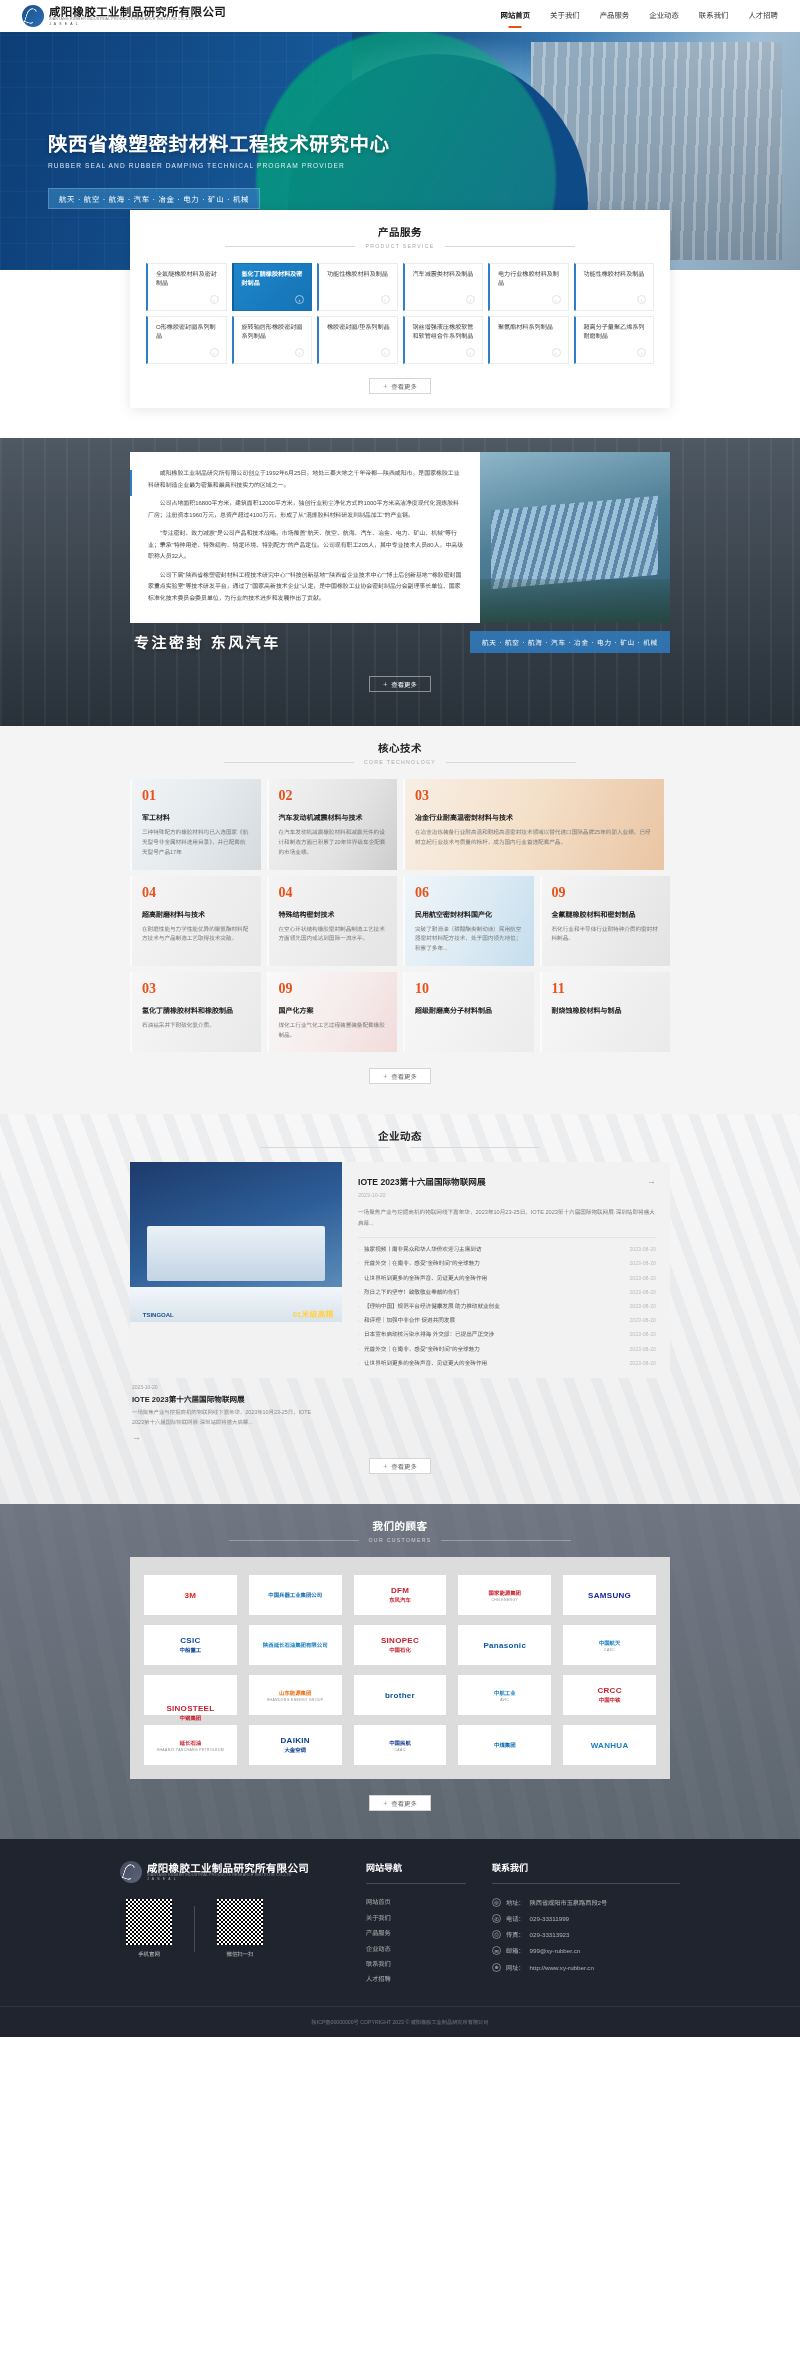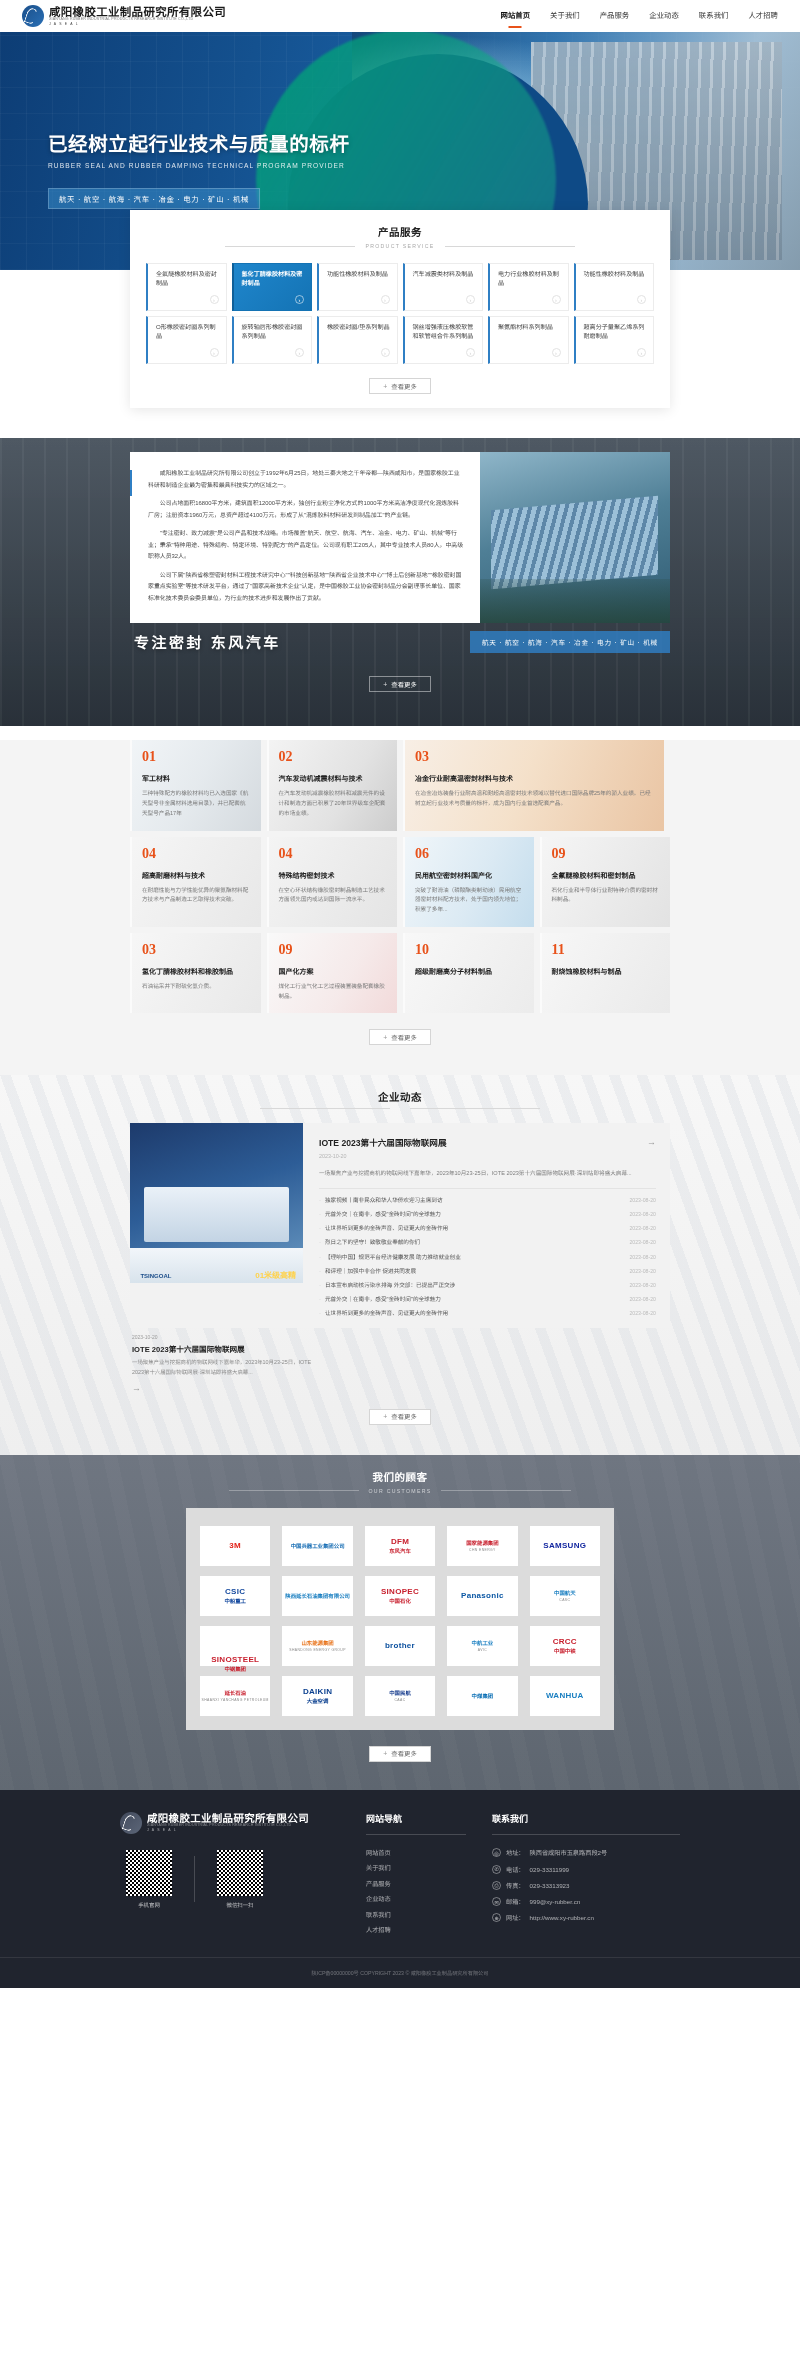--- a/index.html
+++ b/index.html
@@ -232,21 +232,21 @@
   .news-sec{
     background:linear-gradient(180deg,#f7f7f7,#efefef);
     padding-bottom:30px; position:relative; overflow:hidden;
   }
   .news-bg{
     position:absolute; inset:0; opacity:.55;
     background:repeating-linear-gradient(70deg,rgba(210,215,222,.55) 0 10px,transparent 10px 26px);
   }
   .news-body{ position:relative; width:540px; margin:14px auto 0; display:flex; background:#f2f2f2;}
   .news-img{
-    width:173px; height:160px; position:relative;
+    width:212px; height:160px; position:relative;
     background:linear-gradient(160deg,#1d3a6b,#2d5d97 45%,#6d9cc4);
     overflow:hidden;
   }
   .news-img .booth{
     position:absolute; left:8%; top:40%; width:84%; height:34%;
     background:linear-gradient(180deg,#eaf1f8,#c3d4e4);
     border-radius:2px;
   }
   .news-img .strip{
     position:absolute; left:0; bottom:0; width:100%; height:22%;
@@ -281,21 +281,21 @@
   
   .cust-sec{
     background:linear-gradient(180deg,#6f7681,#5e6670); padding-bottom:28px;
     position:relative; overflow:hidden;
   }
   .cust-bg{
     position:absolute; inset:0; opacity:.2;
     background:repeating-linear-gradient(78deg,rgba(255,255,255,.12) 0 14px,transparent 14px 34px);
   }
   .cust-panel{
-    position:relative; width:428px; margin:14px auto 0; background:#dcdcdc;
+    position:relative; width:540px; margin:14px auto 0; background:#dcdcdc;
     padding:18px 14px 14px;
   }
   .cust-grid{ display:grid; grid-template-columns:repeat(5,1fr); gap:10px 12px; }
   .cust-cell{
     height:40px; background:#fff; display:flex; align-items:center; justify-content:center;
     flex-direction:column; gap:1px; cursor:pointer;
   }
   .cust-cell .mark{ font-size:8px; font-weight:bold; letter-spacing:.3px; }
   .cust-cell .cn{ font-size:5.4px; font-weight:bold; color:#1a4f8a; }
   .cust-cell .en{ font-size:3.4px; color:#888; letter-spacing:.4px;}
@@ -360,21 +360,21 @@
       <a href="#">人才招聘</a>
     </div>
   </div>
 
   <div class="hero">
     <div class="hero-grid"></div>
     <div class="hero-photo"></div>
     <div class="hero-swoosh2"></div>
     <div class="hero-swoosh"></div>
     <div class="hero-inner">
-      <div class="hero-title">已经树立起行业技术与质量的标杆</div>
+      <div class="hero-title">陕西省橡塑密封材料工程技术研究中心</div>
       <div class="hero-sub">RUBBER SEAL AND RUBBER DAMPING TECHNICAL PROGRAM PROVIDER</div>
       <div class="hero-tags">航天 · 航空 · 航海 · 汽车 · 冶金 · 电力 · 矿山 · 机械</div>
     </div>
     <div class="hero-dots">
       <i class="on"></i>
       <i></i>
       <i></i>
     </div>
   </div>
 
@@ -464,20 +464,28 @@
     </div>
     <div class="profile-more">
       <div class="more-btn">
         <span class="plus">+</span>
         <span>查看更多</span>
       </div>
     </div>
   </div>
 
   <div class="tech-sec">
+    <div class="sec-head">
+      <div class="sec-title">核心技术</div>
+      <div class="sec-en-row">
+        <span class="line"></span>
+        <span class="sec-en">CORE TECHNOLOGY</span>
+        <span class="line"></span>
+      </div>
+    </div>
     <div class="tech-grid">
       <div class="tech-card t-w1">
           <div class="bg bg-jet"></div>
           <div class="tech-num">01</div>
           <div class="tech-name">军工材料</div>
           <div class="tech-desc">三种特殊配方的橡胶材料均已入选国家《航天型号非金属材料选用目录》，并已配套航天型号产品17年</div>
         </div>
       <div class="tech-card t-w1">
           <div class="bg bg-engine"></div>
           <div class="tech-num">02</div>

